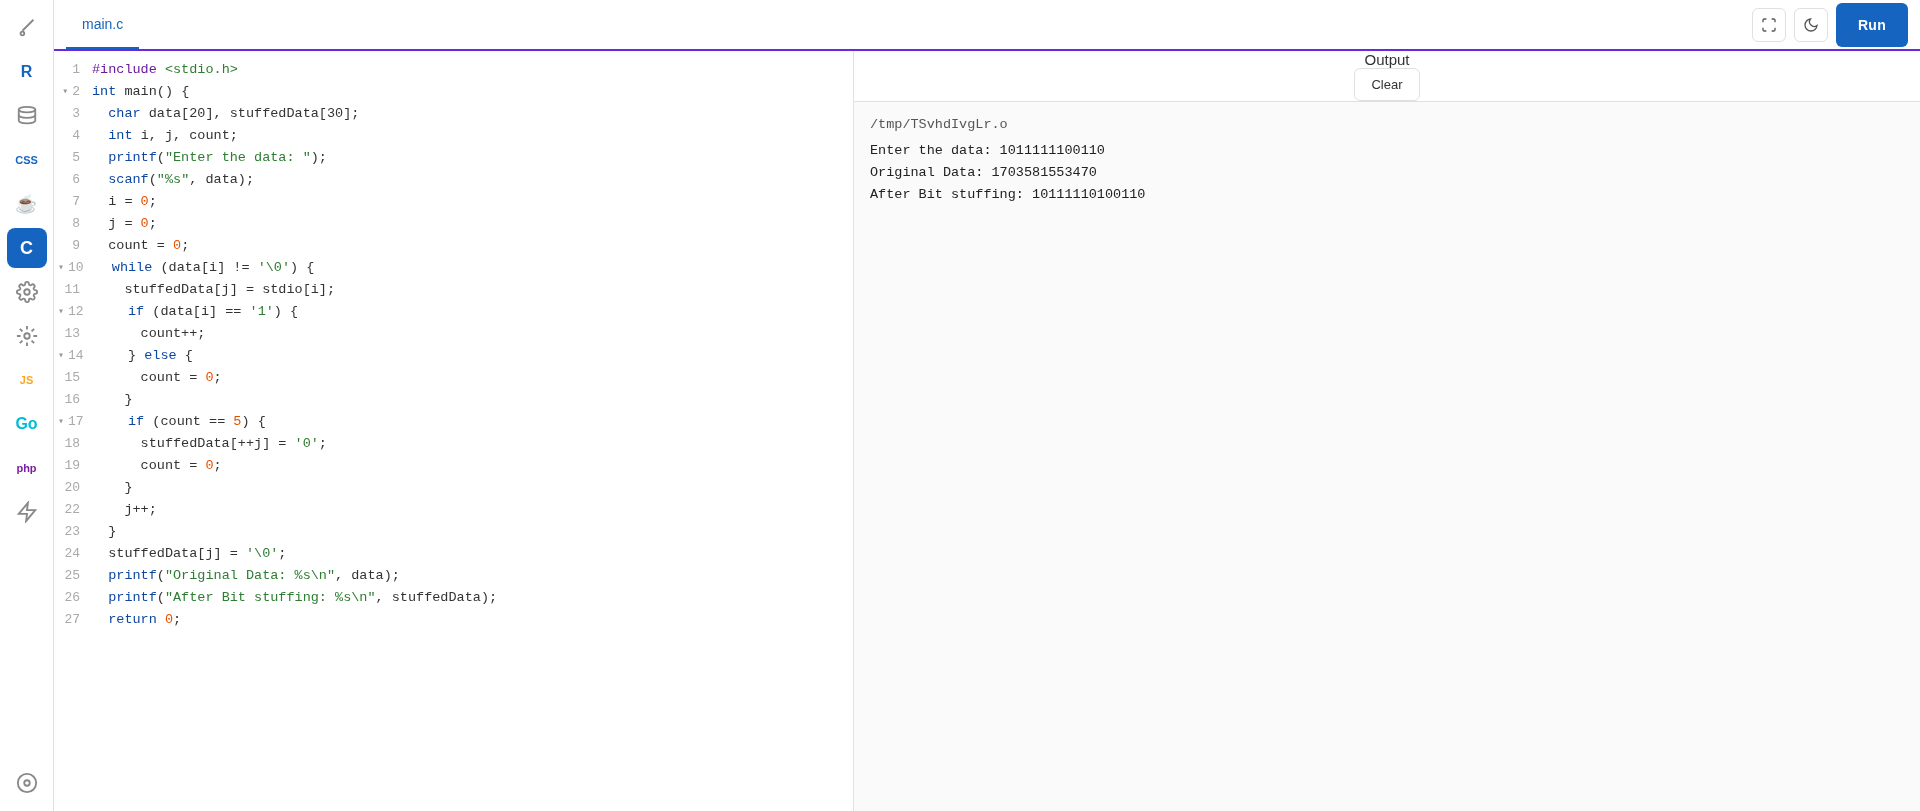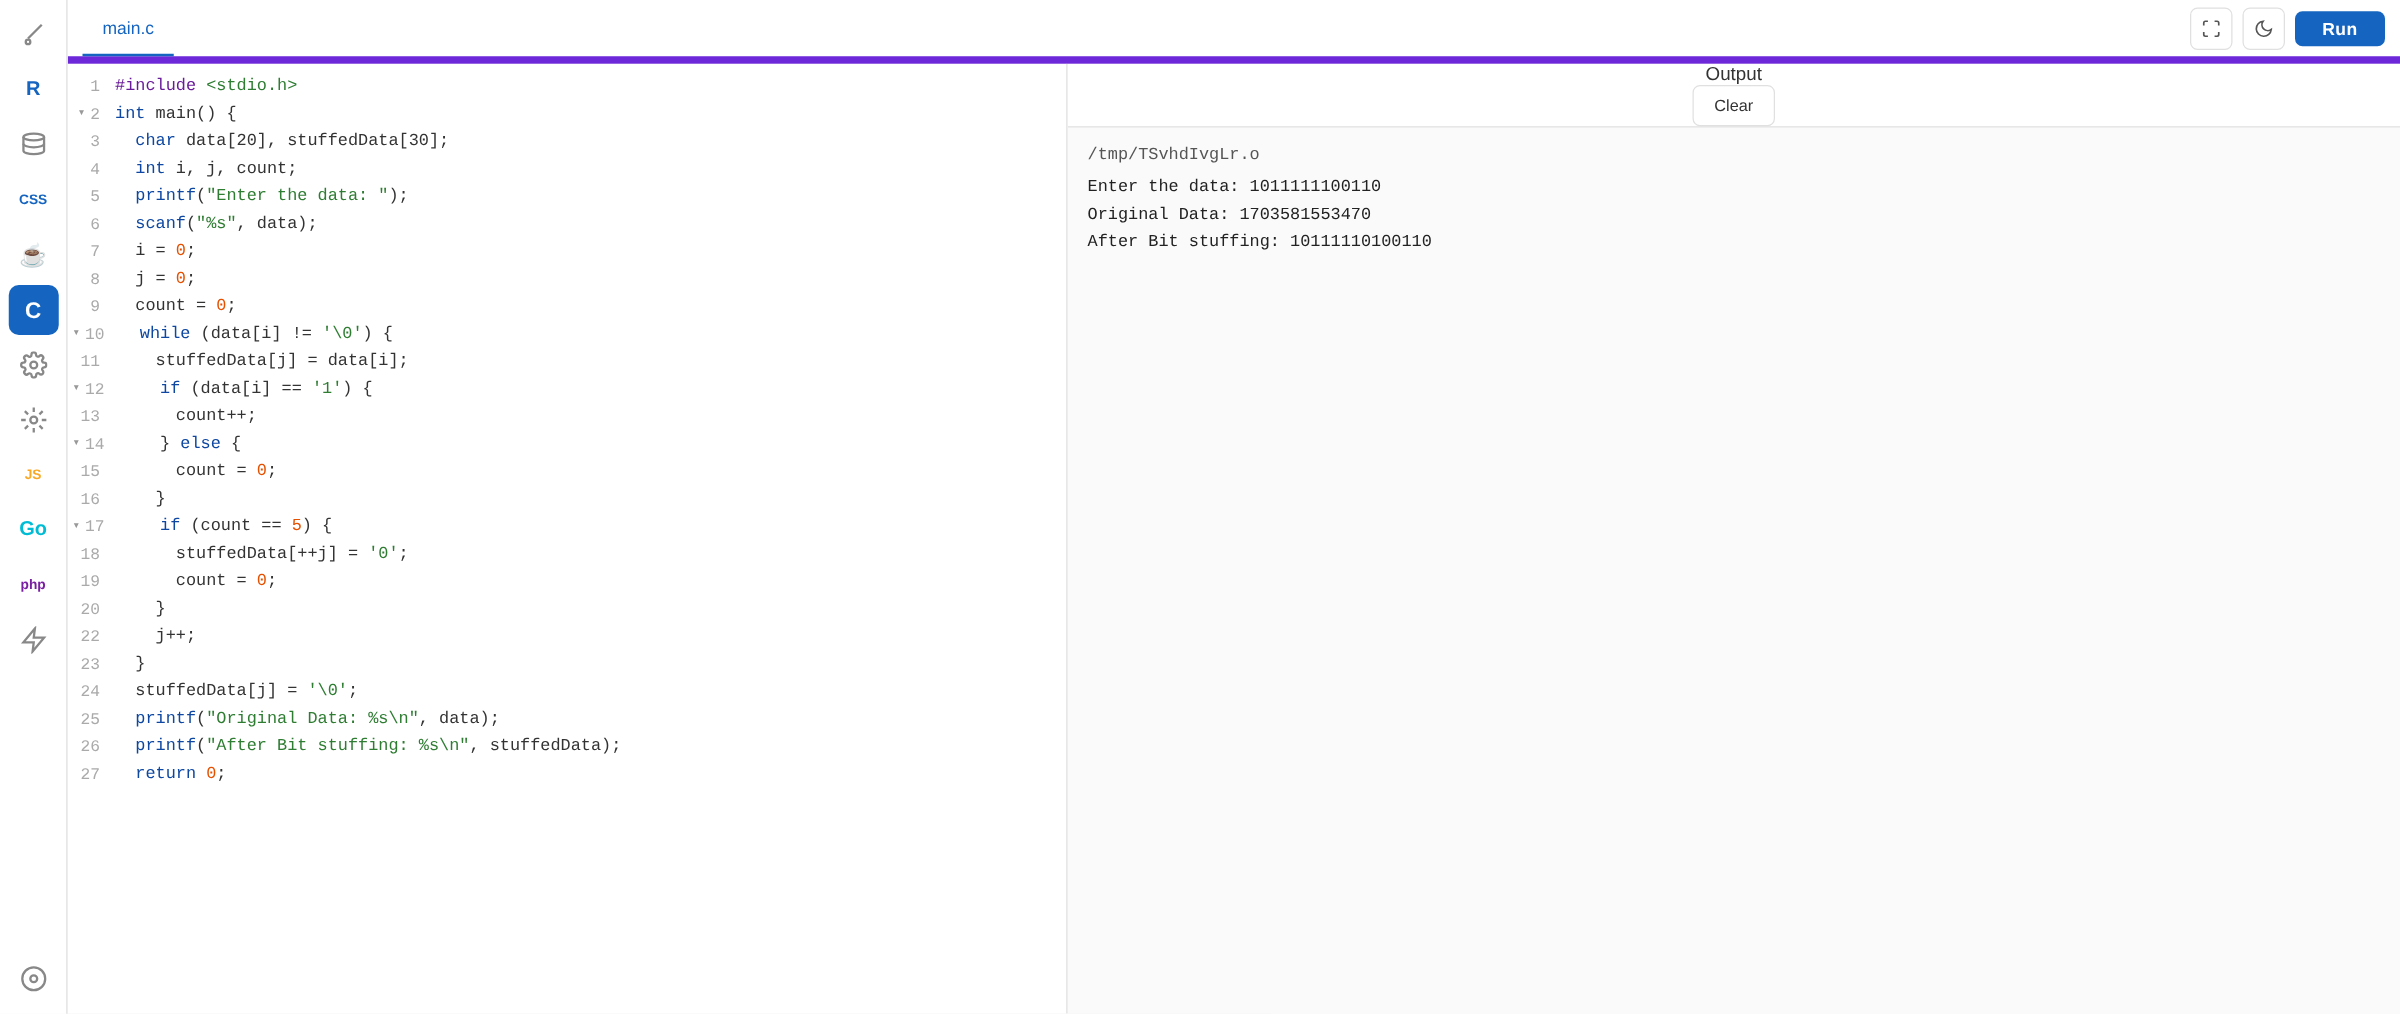--- a/index.html
+++ b/index.html
@@ -37,21 +37,21 @@
       flex: 1;
       display: flex;
       flex-direction: column;
       overflow: hidden;
     }
 
     
     #topbar {
       height: 51px;
       background: #fff;
-      border-bottom: 6px solid #6d28d9;
+      border-bottom: 2px solid #6d28d9;
       display: flex;
       align-items: center;
       padding: 0 12px;
       gap: 24px;
     }
     .tab {
       height: 100%;
       display: flex;
       align-items: center;
       padding: 0 16px;
@@ -82,21 +82,21 @@
       justify-content: center;
       cursor: pointer;
       color: #555;
     }
     .run-btn {
       background: #1565c0;
       color: #fff;
       border: none;
       border-radius: 6px;
       padding: 0 22px;
-      height: 28px;
+      height: 44px;
       font-size: 14px;
       font-weight: 600;
       cursor: pointer;
       letter-spacing: 0.3px;
     }
 
     
     #content {
       flex: 1;
       display: flex;
@@ -295,21 +295,21 @@
       <div class="code-line"><span class="line-num">1</span><span class="code-content"><span class="pp">#include</span> <span class="str">&lt;stdio.h&gt;</span></span></div>
           <div class="code-line"><span class="line-num"><span class="fold-arrow">▾</span>2</span><span class="code-content"><span class="kw">int</span> <span class="plain">main() {</span></span></div>
           <div class="code-line"><span class="line-num">3</span><span class="code-content">  <span class="kw">char</span> <span class="plain">data[20], stuffedData[30];</span></span></div>
           <div class="code-line"><span class="line-num">4</span><span class="code-content">  <span class="kw">int</span> <span class="plain">i, j, count;</span></span></div>
           <div class="code-line"><span class="line-num">5</span><span class="code-content">  <span class="fn">printf</span><span class="plain">(</span><span class="str">"Enter the data: "</span><span class="plain">);</span></span></div>
           <div class="code-line"><span class="line-num">6</span><span class="code-content">  <span class="fn">scanf</span><span class="plain">(</span><span class="str">"%s"</span><span class="plain">, data);</span></span></div>
           <div class="code-line"><span class="line-num">7</span><span class="code-content">  <span class="plain">i = </span><span class="num">0</span><span class="plain">;</span></span></div>
           <div class="code-line"><span class="line-num">8</span><span class="code-content">  <span class="plain">j = </span><span class="num">0</span><span class="plain">;</span></span></div>
           <div class="code-line"><span class="line-num">9</span><span class="code-content">  <span class="plain">count = </span><span class="num">0</span><span class="plain">;</span></span></div>
           <div class="code-line"><span class="line-num"><span class="fold-arrow">▾</span>10</span><span class="code-content">  <span class="kw">while</span> <span class="plain">(data[i] != </span><span class="str">'\0'</span><span class="plain">) {</span></span></div>
-          <div class="code-line"><span class="line-num">11</span><span class="code-content">    <span class="plain">stuffedData[j] = data[i];</span></span></div>
+          <div class="code-line"><span class="line-num">11</span><span class="code-content">    <span class="plain">stuffedData[j] = stdio[i];</span></span></div>
           <div class="code-line"><span class="line-num"><span class="fold-arrow">▾</span>12</span><span class="code-content">    <span class="kw">if</span> <span class="plain">(data[i] == </span><span class="str">'1'</span><span class="plain">) {</span></span></div>
           <div class="code-line"><span class="line-num">13</span><span class="code-content">      <span class="plain">count++;</span></span></div>
           <div class="code-line"><span class="line-num"><span class="fold-arrow">▾</span>14</span><span class="code-content">    <span class="plain">} </span><span class="kw">else</span><span class="plain"> {</span></span></div>
           <div class="code-line"><span class="line-num">15</span><span class="code-content">      <span class="plain">count = </span><span class="num">0</span><span class="plain">;</span></span></div>
           <div class="code-line"><span class="line-num">16</span><span class="code-content">    <span class="plain">}</span></span></div>
           <div class="code-line"><span class="line-num"><span class="fold-arrow">▾</span>17</span><span class="code-content">    <span class="kw">if</span> <span class="plain">(count == </span><span class="num">5</span><span class="plain">) {</span></span></div>
           <div class="code-line"><span class="line-num">18</span><span class="code-content">      <span class="plain">stuffedData[++j] = </span><span class="str">'0'</span><span class="plain">;</span></span></div>
           <div class="code-line"><span class="line-num">19</span><span class="code-content">      <span class="plain">count = </span><span class="num">0</span><span class="plain">;</span></span></div>
           <div class="code-line"><span class="line-num">20</span><span class="code-content">    <span class="plain">}</span></span></div>
           <div class="code-line"><span class="line-num">22</span><span class="code-content">    <span class="plain">j++;</span></span></div>

